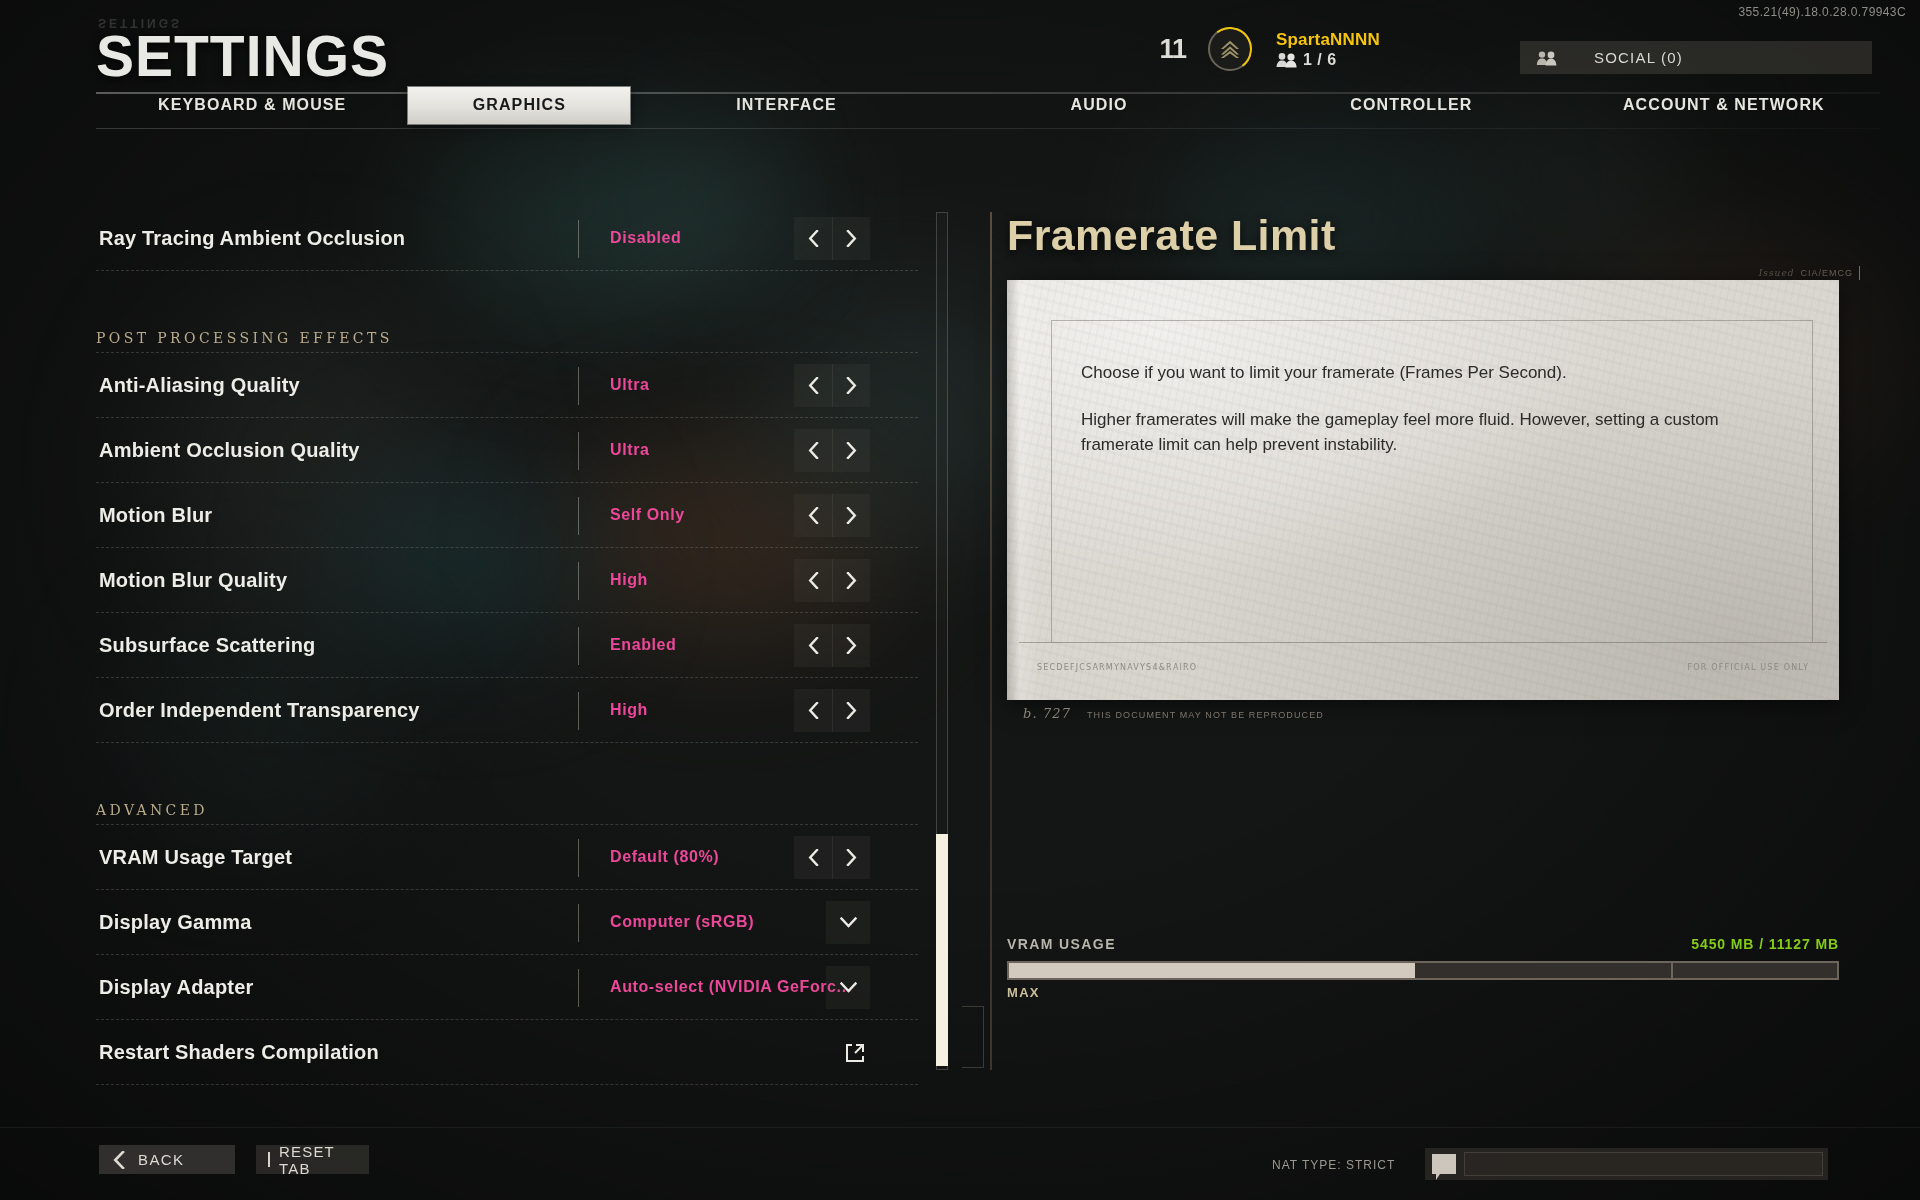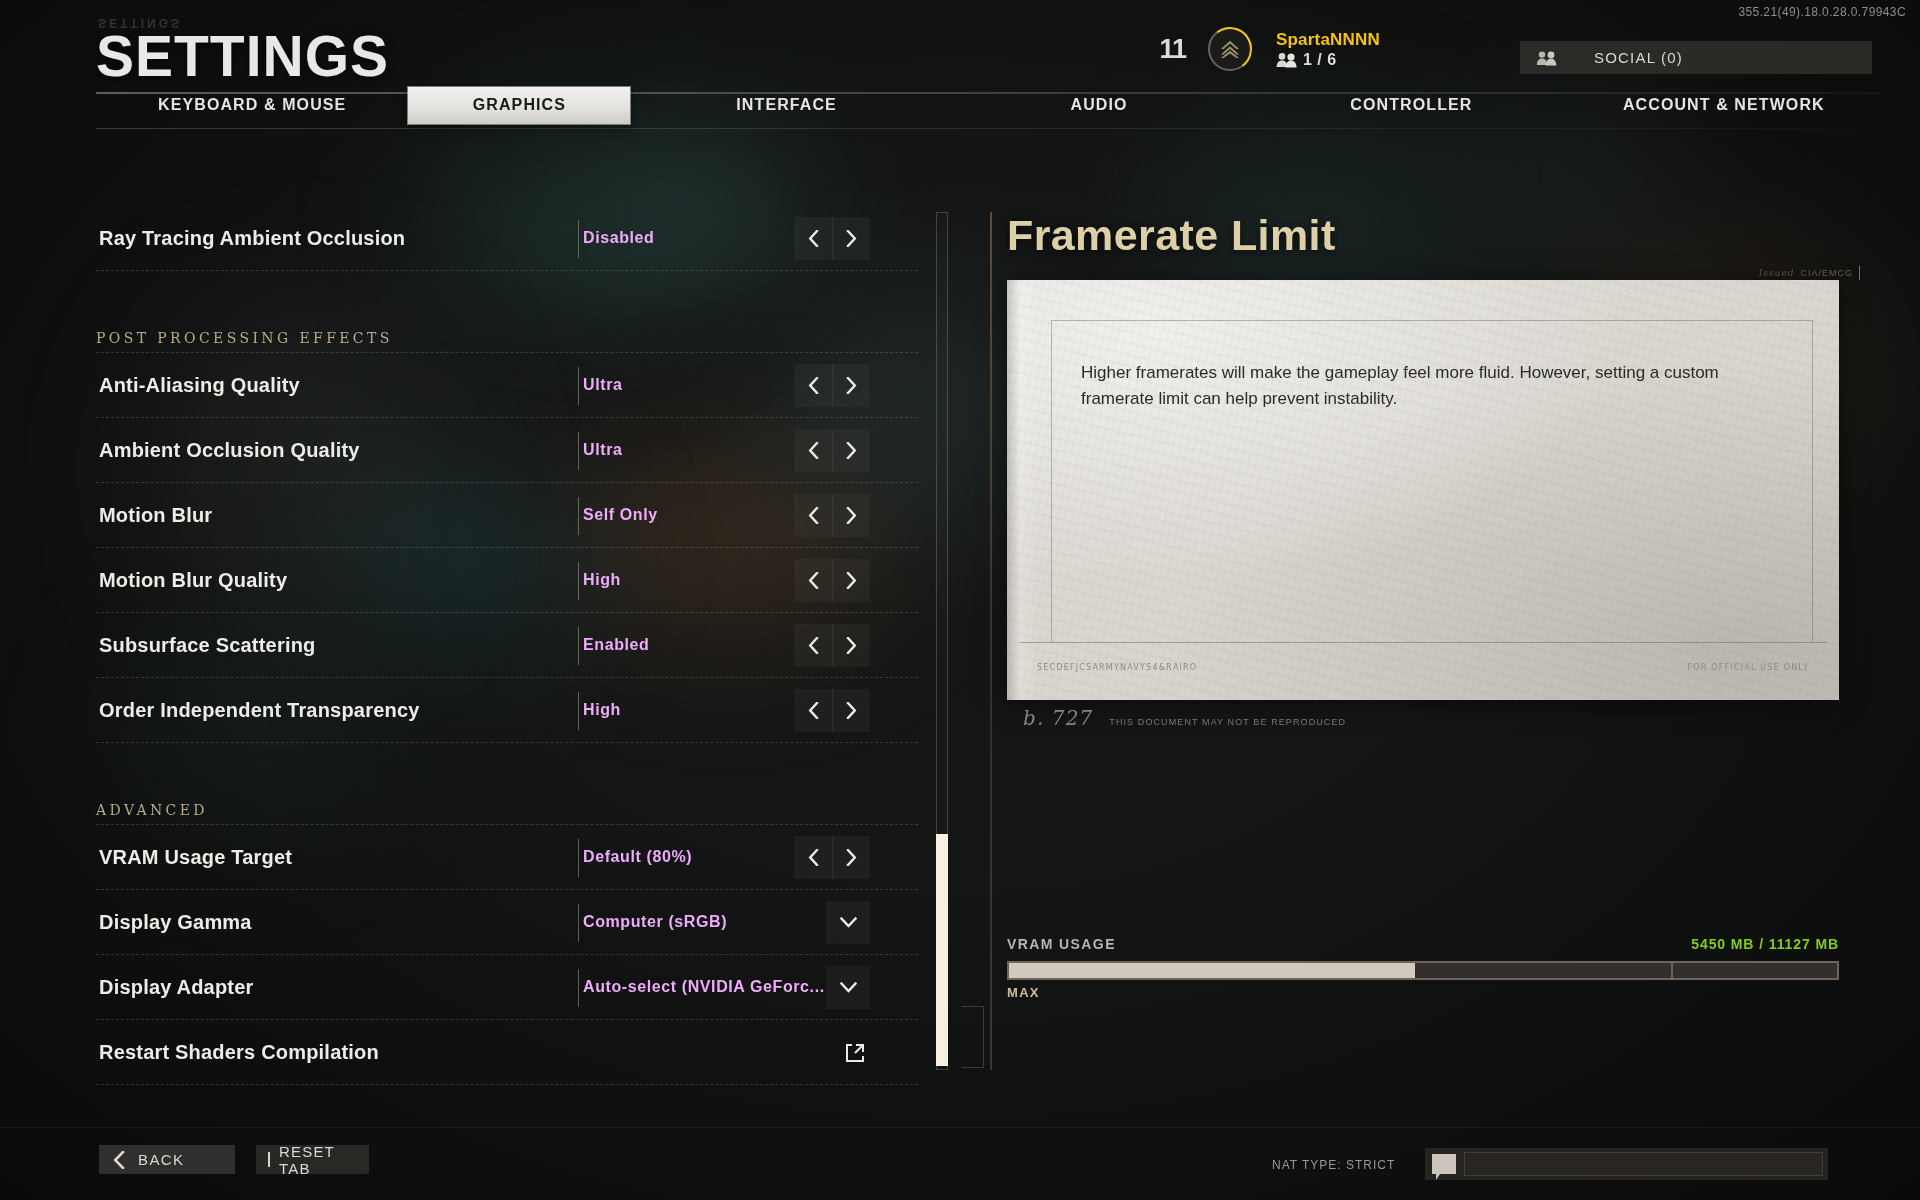--- a/index.html
+++ b/index.html
@@ -165,24 +165,24 @@
     color: #edece7;
     letter-spacing: .2px;
     padding-left: 3px;
   }
   .row .divider {
     position: absolute; left: 482px; top: 14px;
     width: 1px; height: 38px;
     background: rgba(215,213,206,.38);
   }
   .row .value {
-    margin-left: 5px;
+    margin-left: 32px;
     font-size: 16px;
     font-weight: bold;
-    color: #f0abfc;
+    color: #ec4899;
     letter-spacing: .6px;
     white-space: nowrap;
     overflow: hidden;
     max-width: 256px;
     text-overflow: ellipsis;
   }
 
   .group-head {
     height: 48px;
     display: flex; align-items: flex-end;
@@ -314,21 +314,21 @@
     transform-origin: 100% 100%;
     opacity: .92;
   }
   .paper-footer {
     position: absolute; left: 1023px; top: 706px;
     display: flex; align-items: baseline; gap: 16px;
     font-size: 9px; letter-spacing: 1.1px;
     color: #7d776c;
   }
   .paper-footer .sig {
-    font-family: "DejaVu Serif", serif; font-style: italic; font-size: 20px;
+    font-family: "DejaVu Serif", serif; font-style: italic; font-size: 13px;
     color: #8b8478;
   }
 
   
   .vram-wrap { position: absolute; left: 1007px; top: 936px; width: 832px; }
   .vram-head {
     display: flex; justify-content: space-between; align-items: baseline;
     font-size: 14px; letter-spacing: 1.4px; color: #b8b5ad; font-weight: bold;
   }
   .vram-head .amount { color: #84cc16; letter-spacing: .9px; }
@@ -654,20 +654,21 @@
     <span>CIA/EMCG</span>
     <span class="bar"></span>
   </div>
 
   <div class="paper">
     <div class="grain"></div>
     <div class="fold"></div>
     <div class="inner-rule"></div>
     <div class="bottom-rule"></div>
     <div class="paper-text" id="paper-text">
+        <p>Choose if you want to limit your framerate (Frames Per Second).</p>
         <p>Higher framerates will make the gameplay feel more fluid. However, setting a custom framerate limit can help prevent instability.</p>
       </div>
     <div class="paper-depts" id="paper-depts">
         <span>SECDEF</span>
         <span>JCS</span>
         <span>ARMY</span>
         <span>NAVY</span>
         <span>S4&amp;R</span>
         <span>AIRO</span>
         <span class="right-note">FOR OFFICIAL USE ONLY</span>

